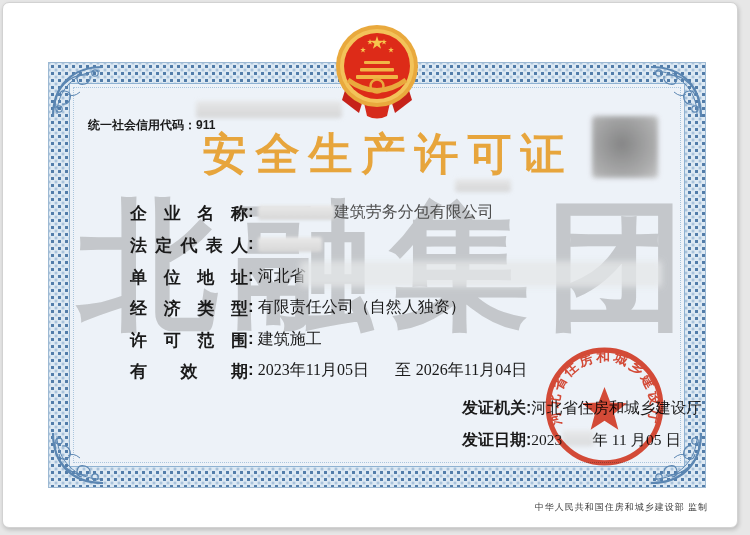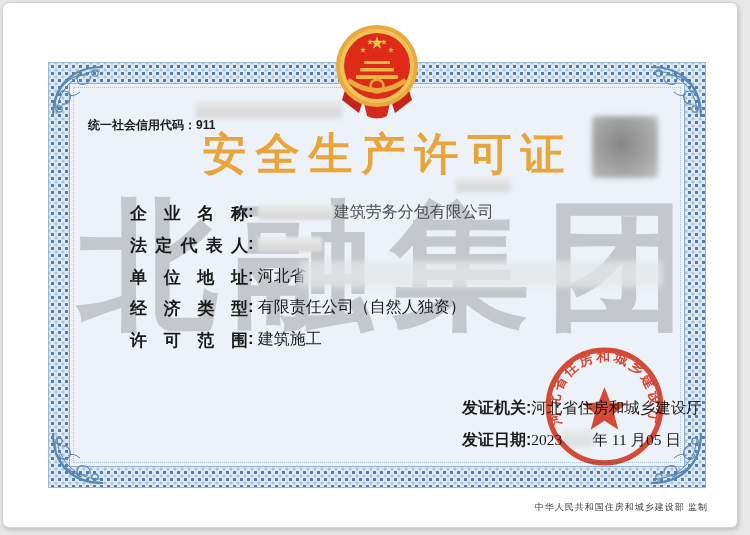--- a/index.html
+++ b/index.html
@@ -113,20 +113,24 @@
   </div>
   <div class="txt row" style="top:234px">
     <span class="flabel">法定代表人</span><span class="fcolon">:</span><span class="redact-inline" style="width:64px"></span><span class="fval"></span>
   </div>
   <div class="txt row" style="top:329px">
     <span class="flabel">许可范围</span><span class="fcolon">:</span><span class="fval">建筑施工</span>
   </div>
   <div class="txt row" style="top:297px">
     <span class="flabel">经济类型</span><span class="fcolon">:</span><span class="fval">有限责任公司（自然人独资）</span>
   </div>
+  <div class="txt row" style="top:360px">
+    <span class="flabel">有效期</span><span class="fcolon">:</span><span class="fval">2023年11月05日</span><span class="fval gap-until">至</span>
+    <span class="fval">2026年11月04日</span>
+  </div>
 
   <div class="txt" style="left:462px;top:398px">
     <span class="issuer-label">发证机关</span><span class="issuer-label">:</span><span class="issuer-val">河北省住房和城乡建设厅</span>
   </div>
   <div class="txt" style="left:462px;top:430px">
     <span class="issuer-label">发证日期</span><span class="issuer-label">:</span><span class="issuer-val">2023</span><span class="issuer-val" style="margin-left:30px">年 11 月05 日</span>
   </div>
 
   <div class="txt footer">中华人民共和国住房和城乡建设部 监制</div>
 

